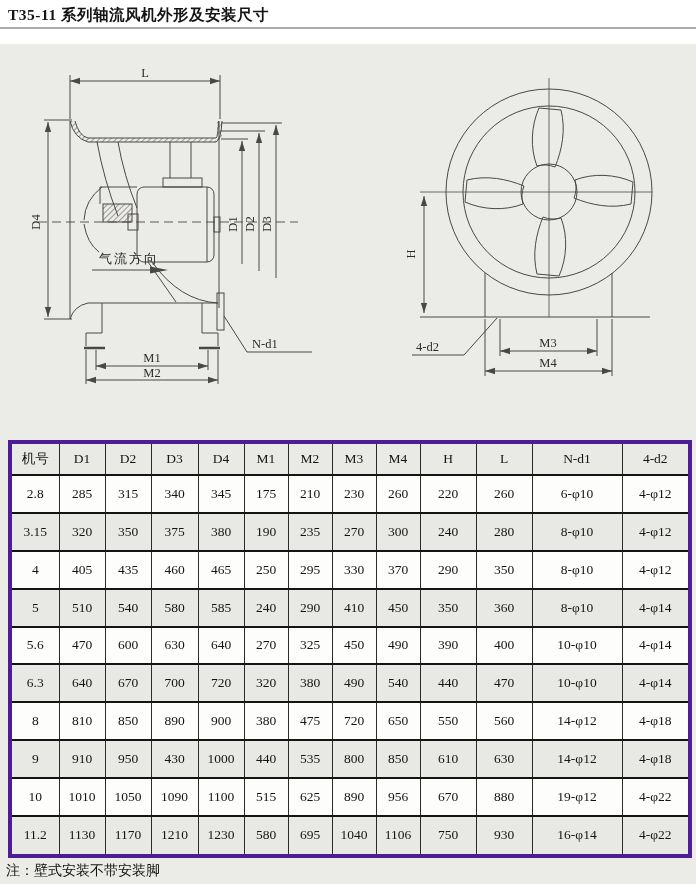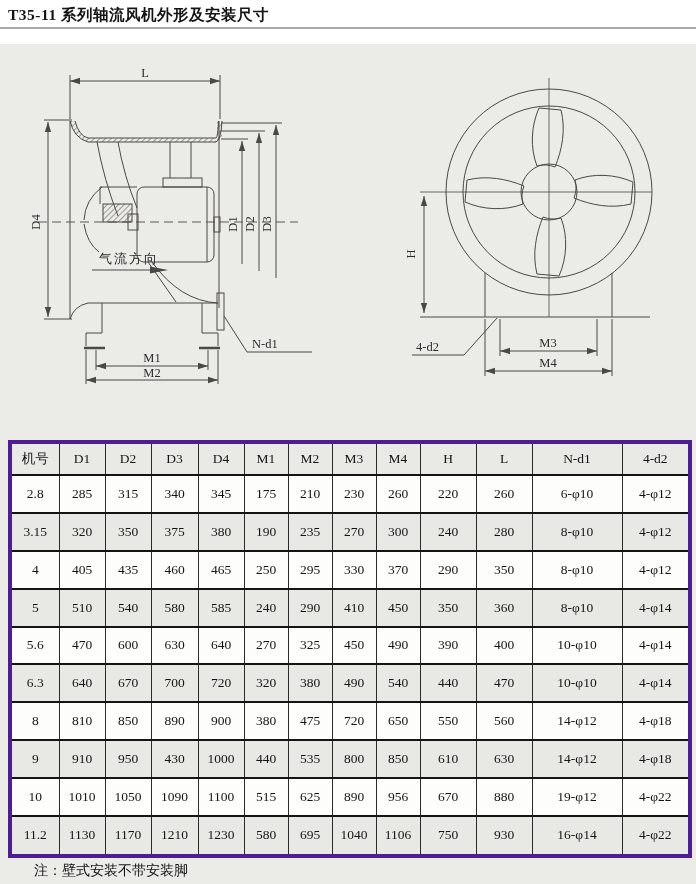--- a/index.html
+++ b/index.html
@@ -22,21 +22,21 @@
   th,td{
     border-left:1px solid #2b2b2b;border-right:1px solid #2b2b2b;
     border-top:2px solid #141414;border-bottom:2px solid #141414;
     text-align:center;vertical-align:middle;padding:0;font-weight:normal;
     background:#fdfdfc;color:#141414;
   }
   thead tr{height:33px;}
   thead th{background:#e9e9e5;}
   tbody tr{height:14px;}
   tbody tr:nth-child(even) td{background:#e8e8e4;}
-  .note{position:absolute;left:6px;top:862px;font-size:14px;color:#111;margin-left:28px;}
+  .note{position:absolute;left:6px;top:862px;font-size:14px;color:#111;}
 </style>
 </head>
 <body>
 
 <div class="page-bg"></div>
 
 <div class="title">T35-11 系列轴流风机外形及安装尺寸</div>
 <div class="rule"></div>
 
 <div class="panel">

